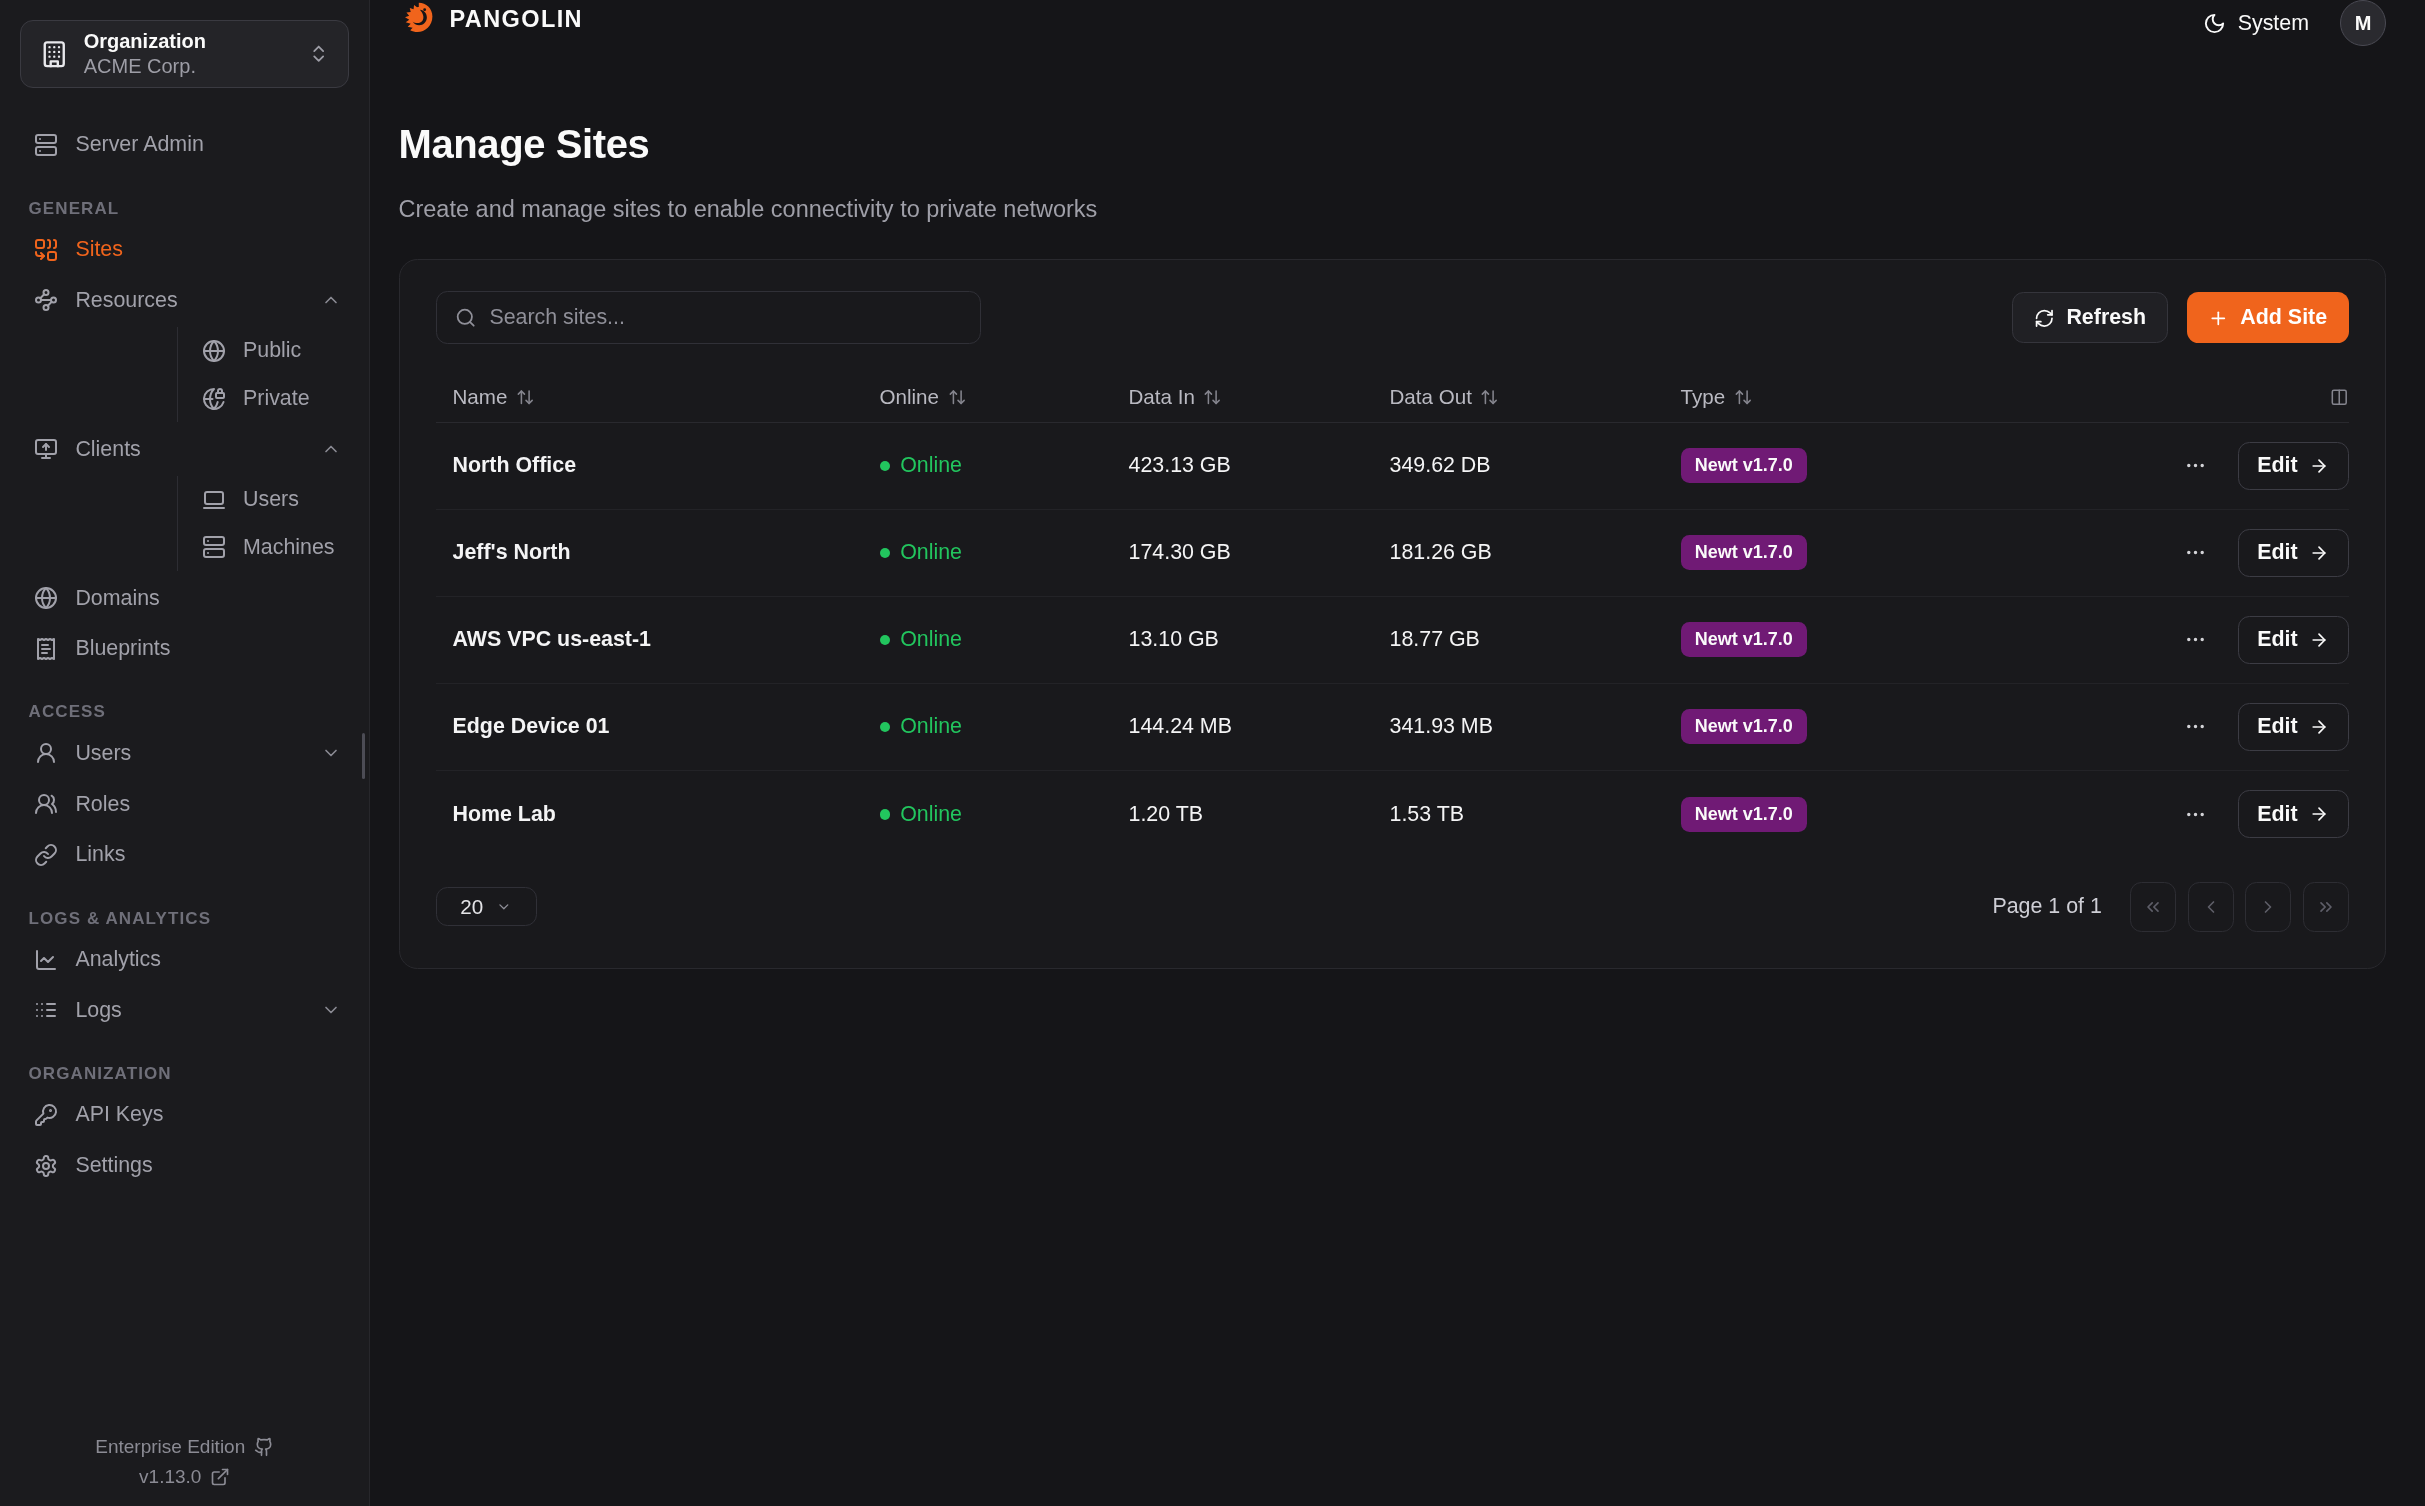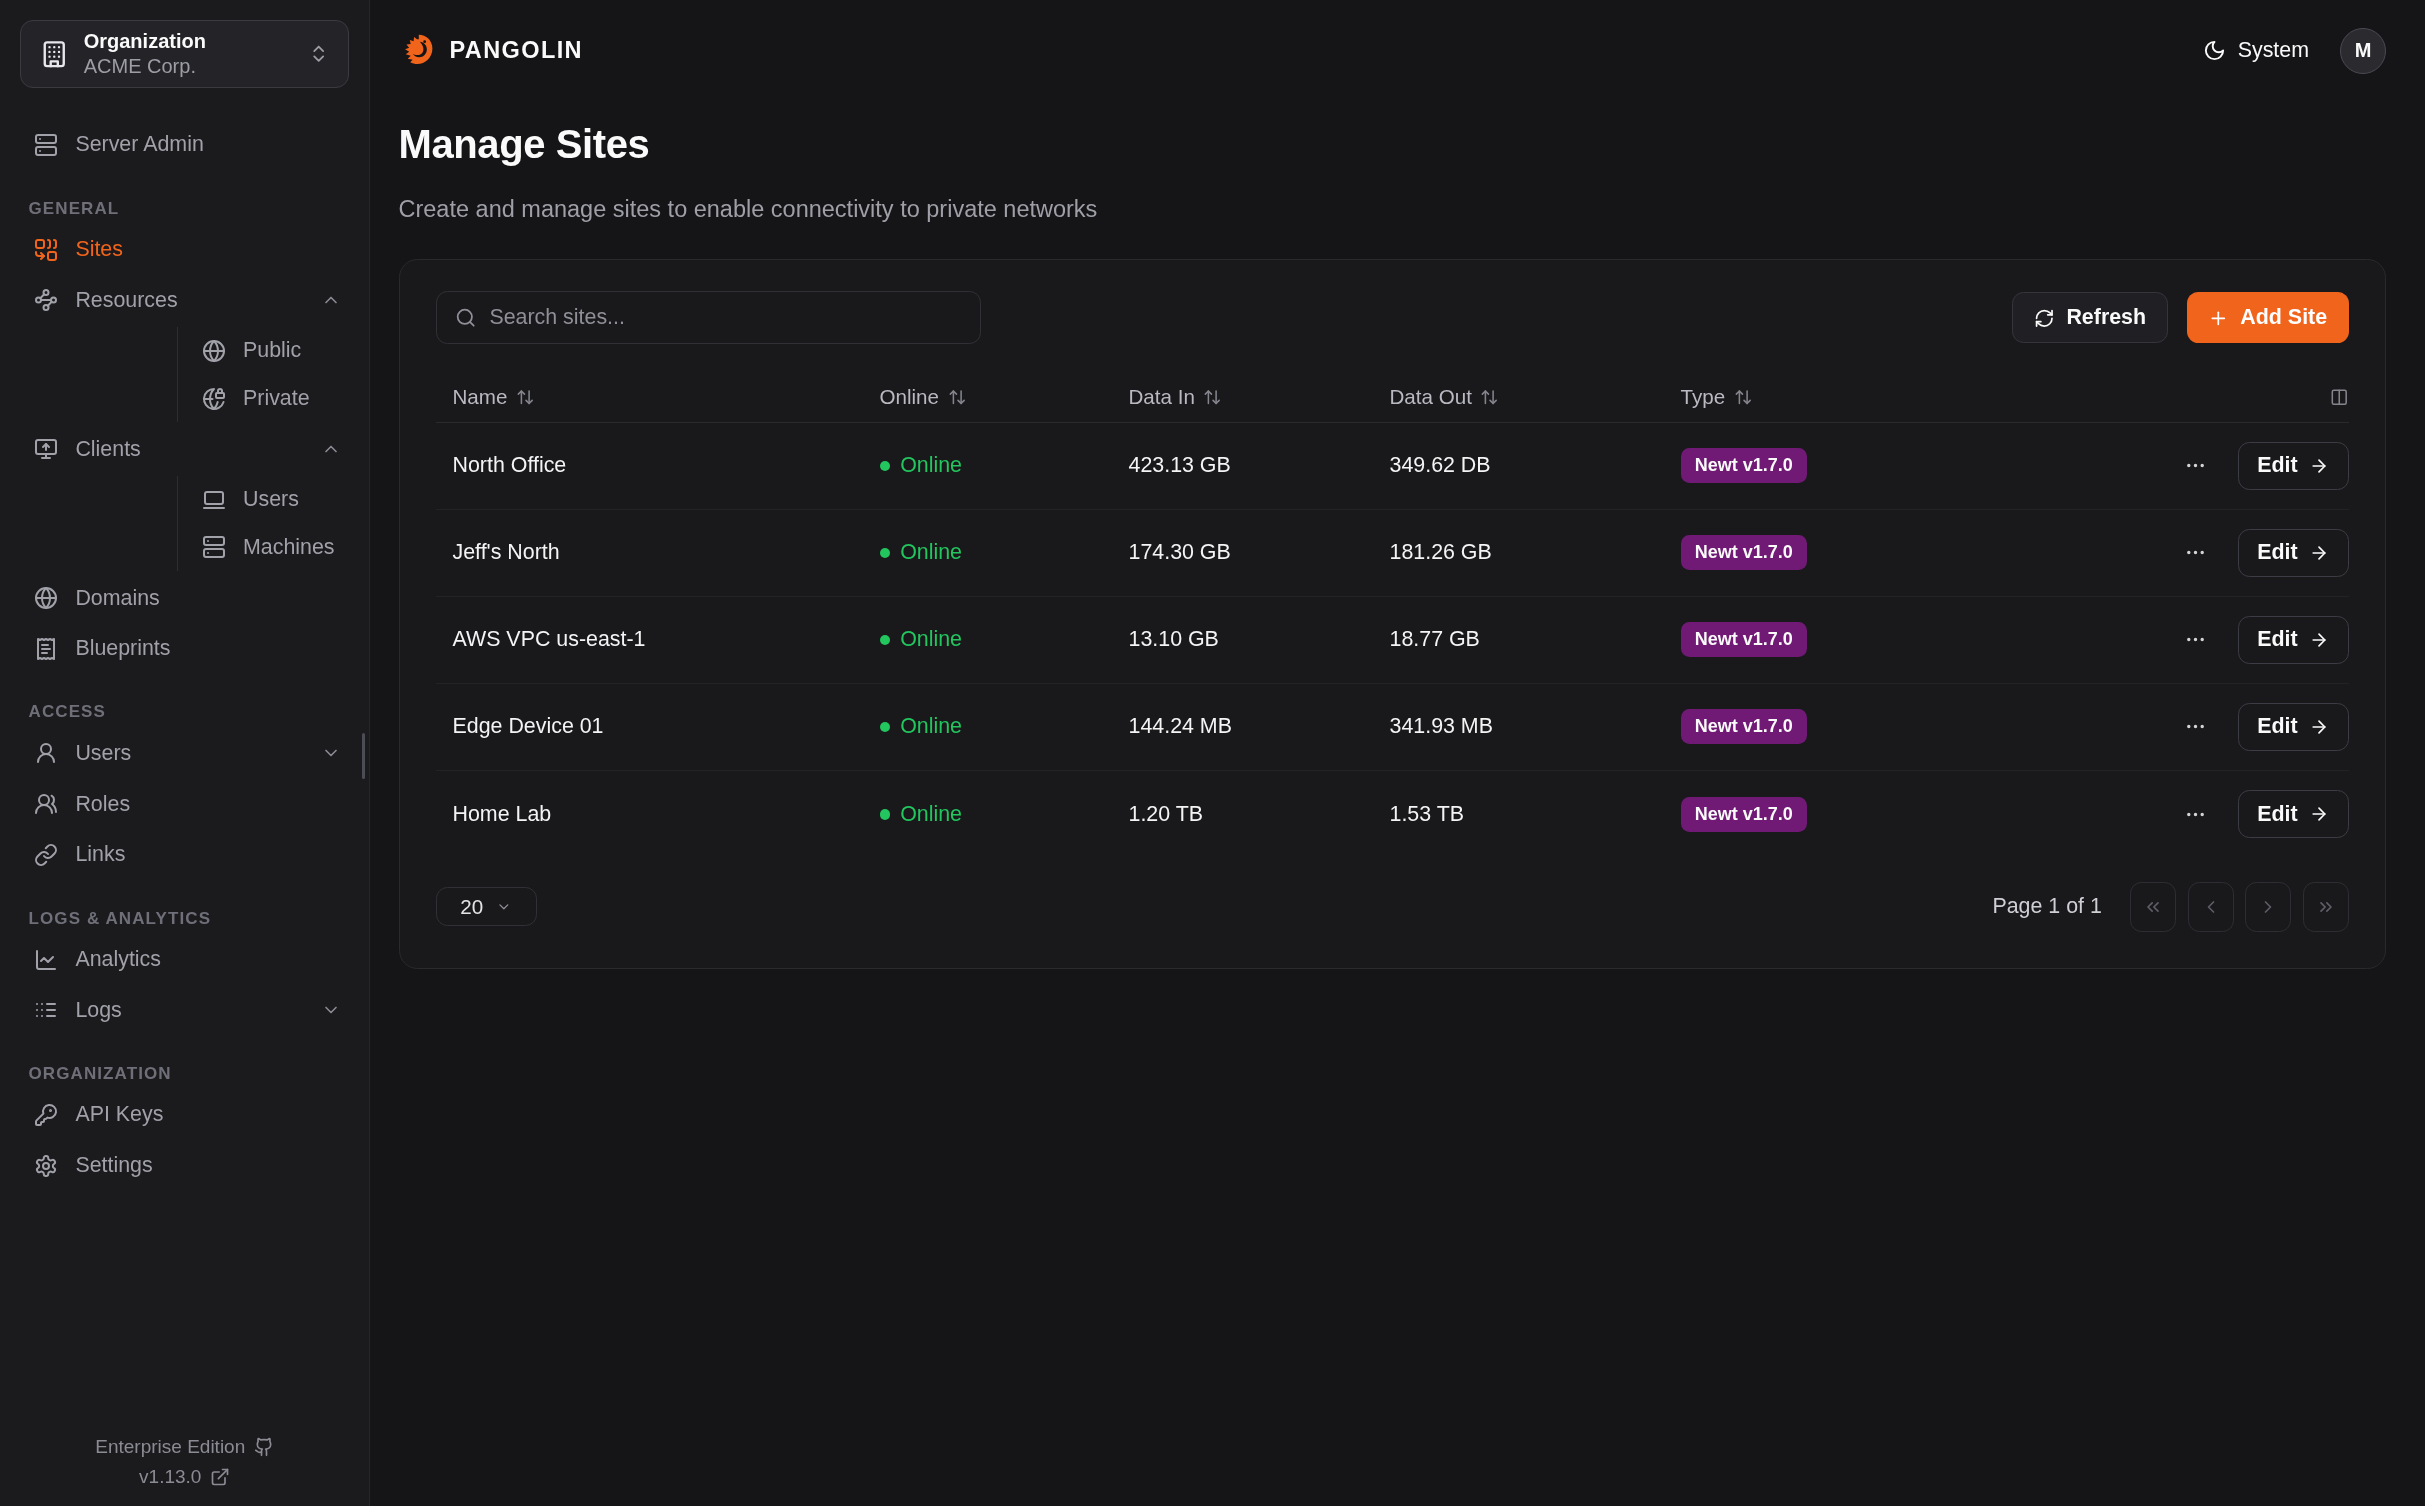--- a/index.html
+++ b/index.html
@@ -51,21 +51,21 @@
   .sidebar-footer {
     position:absolute; bottom:18.5px; left:0; right:0;
     text-align:center; color:#8b8b94; font-size:19px;
   }
   .sf-row { display:flex; align-items:center; justify-content:center; gap:8.5px; margin-top:7.1px; }
   .sf-row .ic { width:20px; height:20px; }
   .sf-link { cursor:pointer; }
 
   
   .main { flex:1; padding:0 40px 0 28.5px; }
-  .topbar { height:101px; display:flex; align-items:center; justify-content:space-between; }
+  .topbar { height:101px; display:flex; align-items:flex-start; justify-content:space-between; }
   .brand { display:flex; align-items:center; gap:13px; }
   .brand svg { width:38px; height:38px; }
   .brand-name { font-size:23.5px; font-weight:700; letter-spacing:1.4px; color:#fafafa; }
   .topbar-right { display:flex; align-items:center; gap:31px; }
   .theme-toggle { display:flex; align-items:center; gap:11.4px; font-size:21.4px; color:#fafafa; cursor:pointer; }
   .theme-toggle .ic { width:23px; height:23px; }
   .avatar {
     width:46px; height:46px; border-radius:50%; background:#2a2a2f;
     border:1.4px solid #4a4a53; display:flex; align-items:center; justify-content:center;
     font-size:20px; font-weight:700; cursor:pointer;
@@ -112,21 +112,21 @@
     font-size:20.6px; color:#b9b9c1; cursor:pointer;
   }
   .th .ic { width:18.5px; height:18.5px; color:#84848d; }
   .th:first-child { padding-left:17px; }
   .th-actions { display:flex; justify-content:flex-end; }
   .cols-icon { width:24px; height:24px; color:#b9b9c1; cursor:pointer; }
 
   .row { height:87px; border-bottom:1.4px solid #232327; }
   .row:last-of-type { border-bottom:none; }
   .td { font-size:21.4px; color:#f4f4f5; }
-  .td-name { padding-left:17px; }
+  .td-name { padding-left:17px;font-weight:bold; }
   .td-status { display:flex; align-items:center; gap:10px; color:#22c55e; }
   .dot { width:10.7px; height:10.7px; border-radius:50%; background:#22c55e; }
   .badge {
     display:inline-block; background:#701a75; border-radius:8.5px;
     padding:7.1px 14.2px; font-size:18px; font-weight:700; color:#fafafa;
   }
   .td-actions { display:flex; align-items:center; justify-content:flex-end; gap:31px; }
   .ellipsis-icon { width:23px; height:23px; color:#d4d4d8; cursor:pointer; }
   .btn-edit {
     height:48px; padding:0 18.5px; border-radius:11.4px; background:transparent;

